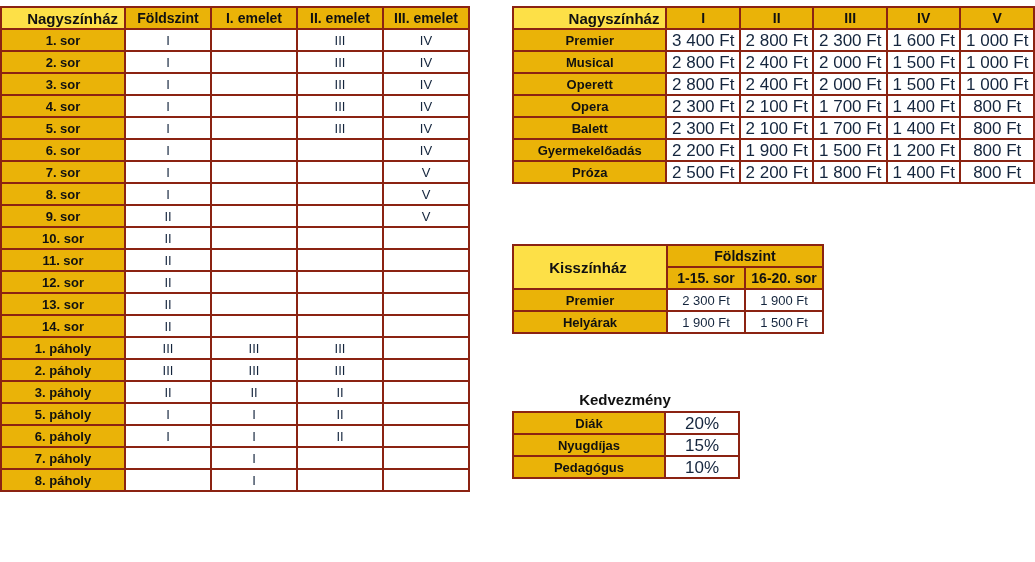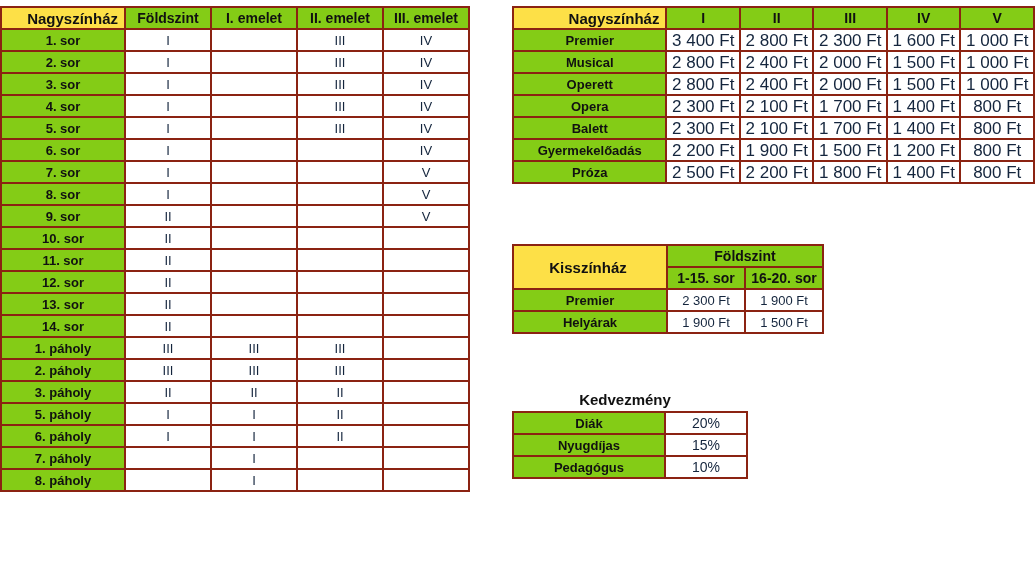--- a/index.html
+++ b/index.html
@@ -31,21 +31,21 @@
     text-align: center;
     vertical-align: middle;
     font-size: 13px;
     line-height: 1;
     color: #14253d;
     white-space: nowrap;
   }
   
   .tbl td.lbl,
   .tbl td.hdr {
-    background: #84cc16;
+    background: #eab308;
     font-weight: bold;
     color: #111111;
   }
   
   .tbl td.corner {
     background: #fde047;
     font-weight: bold;
     font-size: 15px;
     color: #111111;
     text-align: right;
@@ -88,21 +88,21 @@
     top: 391px;
     width: 226px;
     text-align: center;
     font-size: 15px;
     font-weight: bold;
     color: #111111;
   }
   #discount-table { left: 512px; top: 411px; }
   #discount-table td { height: 20px; }
   #discount-table td.lbl { width: 150px; }
-  #discount-table td.col { width: 80px; font-size: 14px; }
+  #discount-table td.col { width: 72px; font-size: 17px; }
 </style>
 </head>
 <body>
 
 <table class="tbl" id="seat-table">
   <thead>
     <tr>
       <td class="corner">Nagyszínház</td>
       <td class="hdr col">Földszint</td>
       <td class="hdr col">I. emelet</td>

